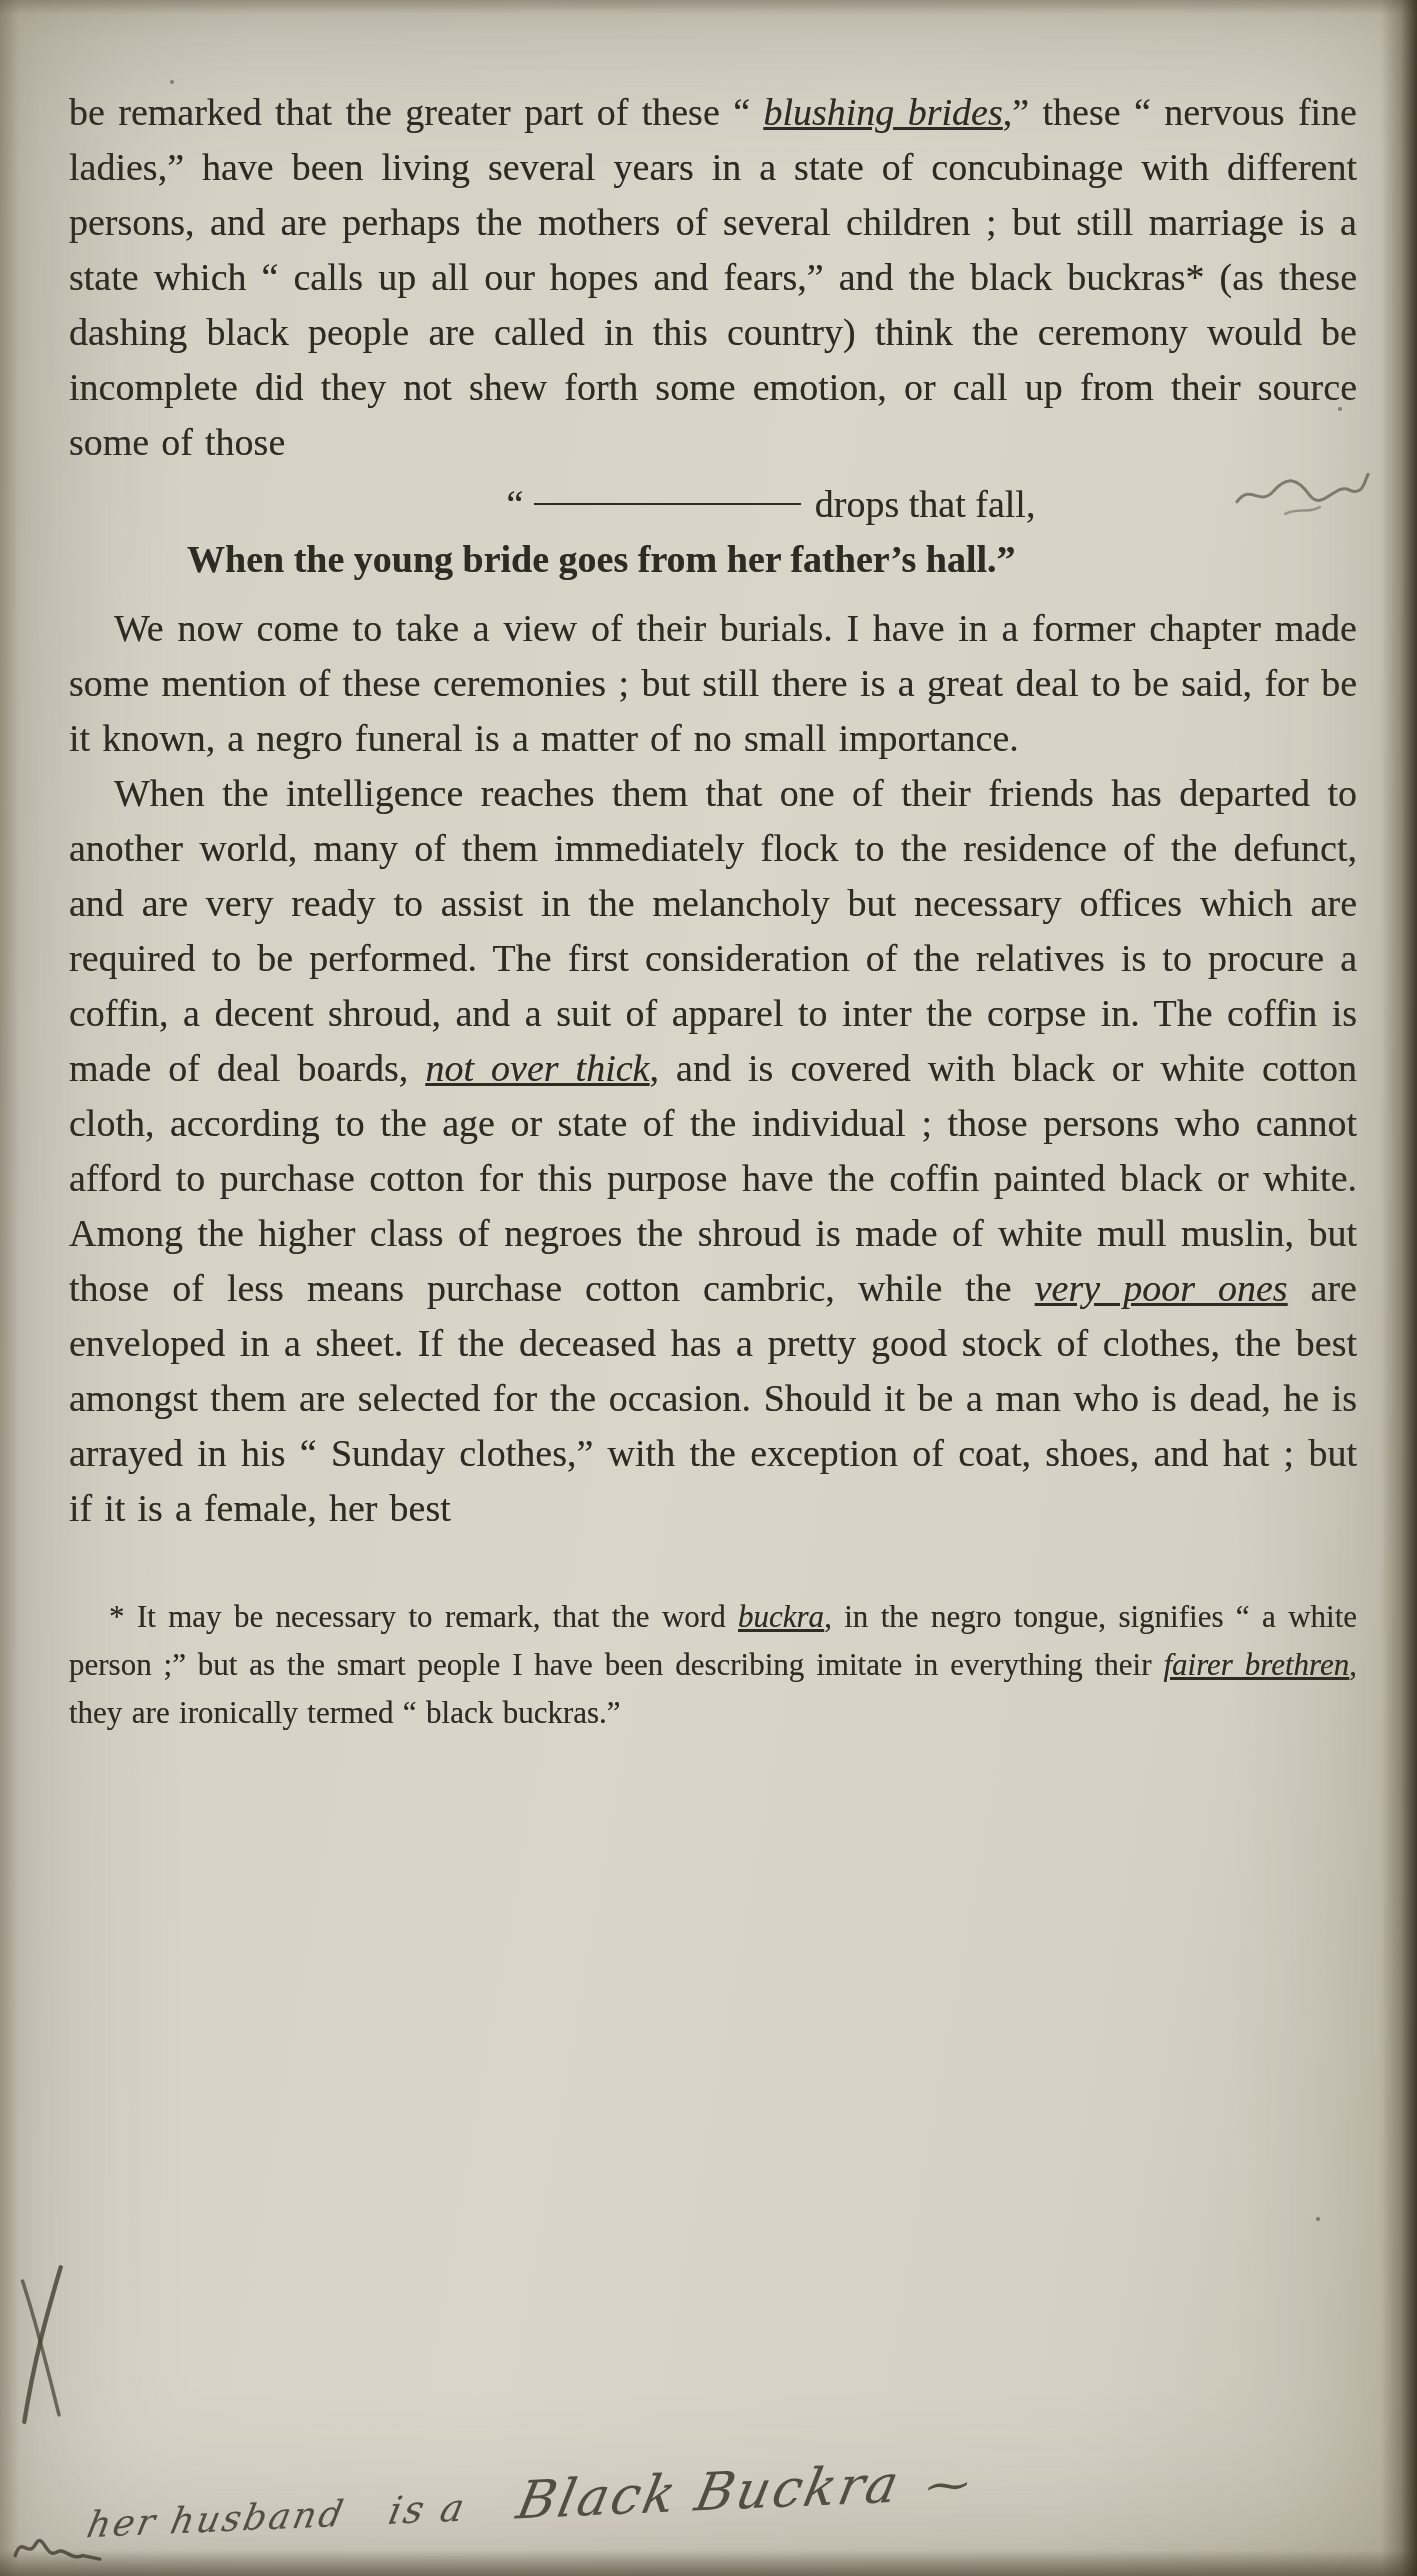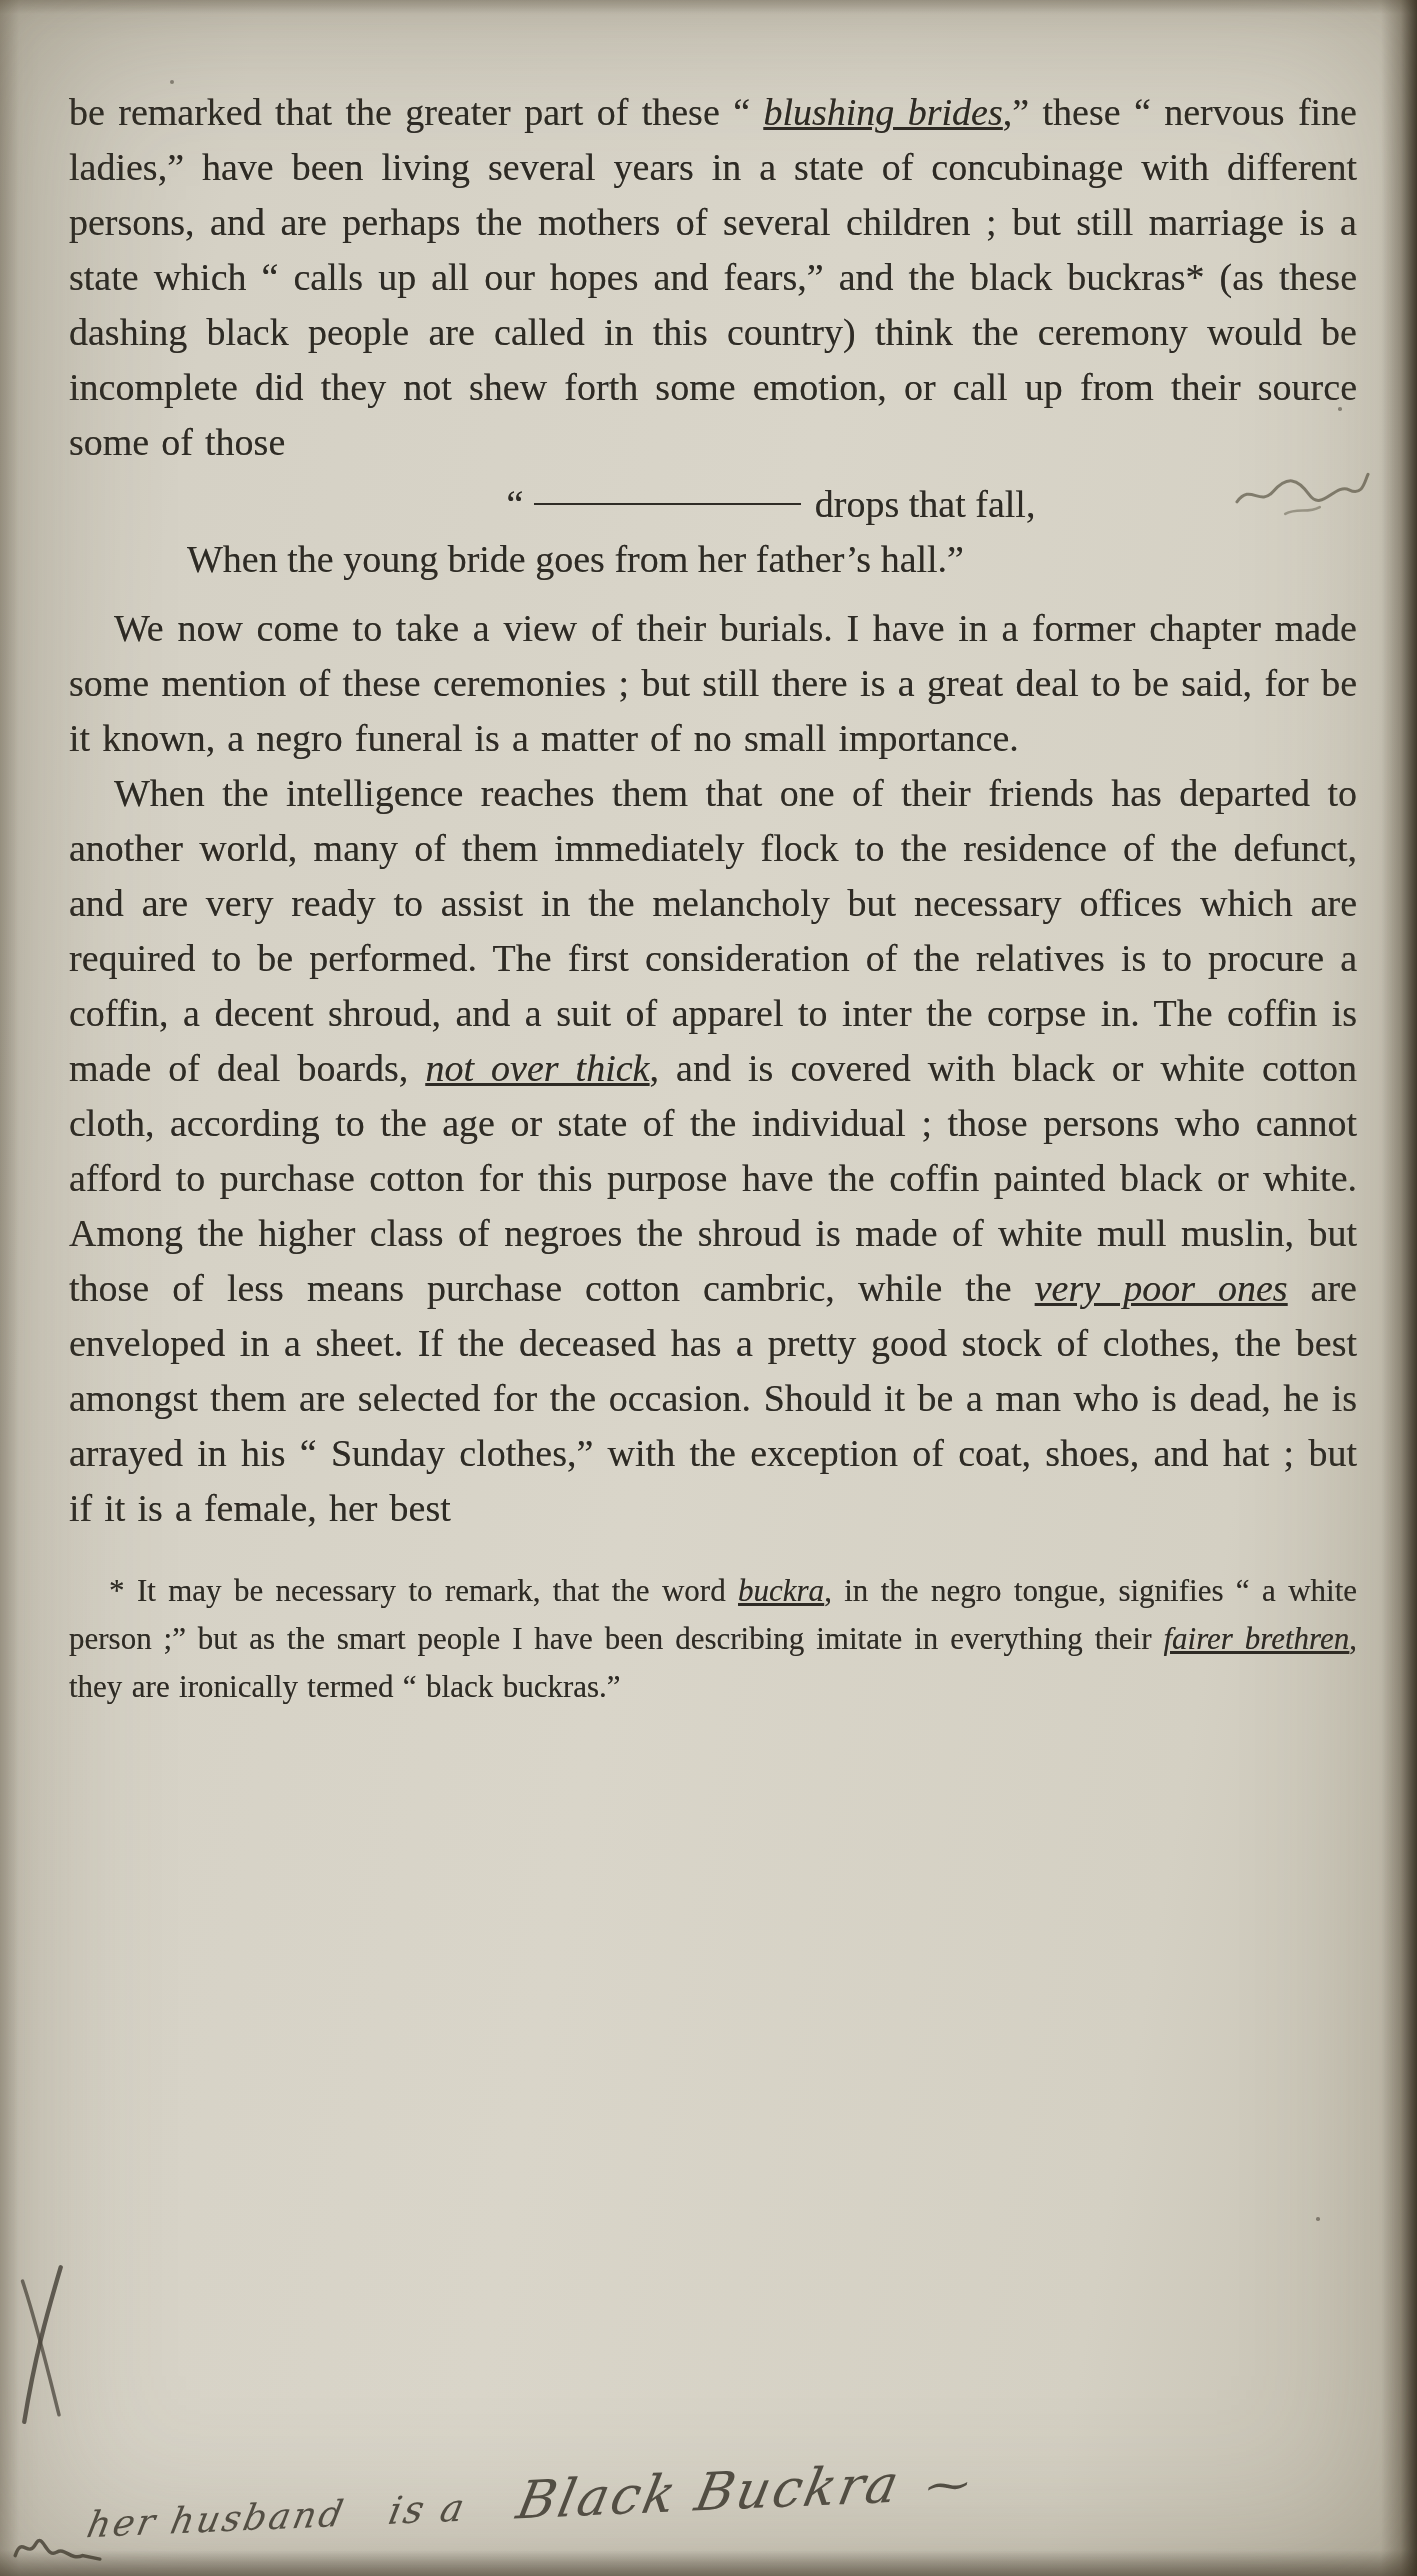--- a/index.html
+++ b/index.html
@@ -55,29 +55,29 @@
   .body-text p {
     margin:0; text-align:justify;
     font-size:38px; line-height:55px; word-spacing:2.6px;
   }
   .body-text p.indent { text-indent:45px; }
   .body-text p.after-quote { margin-top:12px; }
   .it { font-style:italic;text-decoration:underline; }
 
   .quote { margin:7px 0 14px 0; font-size:38px; line-height:55px; }
   .quote .l1 { margin-left:116px;text-align:center; }
-  .quote .l2 { margin-left:118px; }
+  .quote .l2 { margin-left:118px;font-weight:bold; }
   .rule {
     display:inline-block; width:267px; height:0;
     border-bottom:2.6px solid #2f2c26;
     vertical-align:middle; margin:0 14px 8.7px 10.4px;
   }
 
   .footnote {
-    margin-top:31px; font-size:31px; line-height:48px;
+    margin-top:57px; font-size:31px; line-height:48px;
     text-align:justify; text-indent:40px; word-spacing:1.7px;
   }
 
   .sig-row { position:relative; margin-top:24px; height:40px; font-size:27px; letter-spacing:1.7px; }
   .vol { position:absolute; left:48px; top:0; }
   .sig-g { position:absolute; left:50%; transform:translateX(-50%); top:1.7px; font-size:29px; }
 
   .annotation {
     position:absolute; left:26px; top:2466px; width:1178px;
     transform:rotate(-2.5deg);

